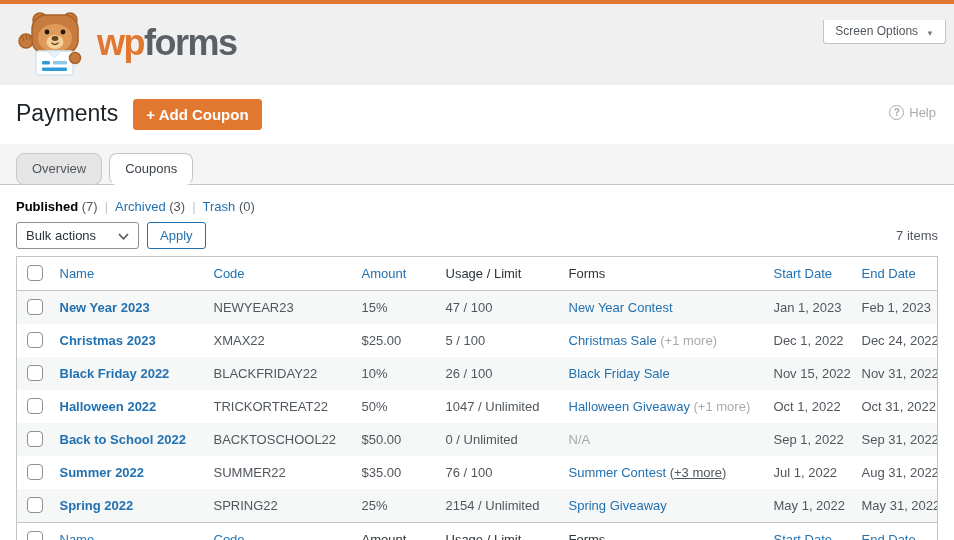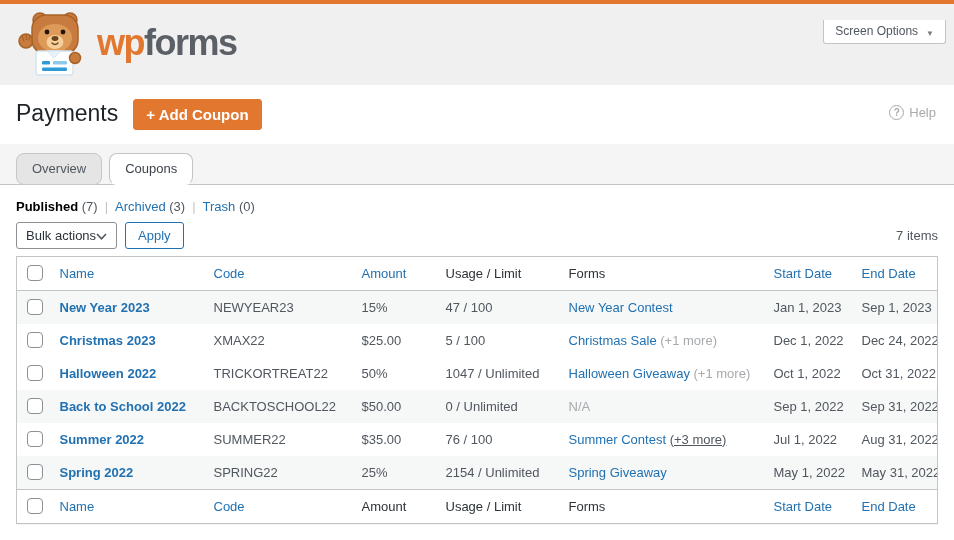--- a/index.html
+++ b/index.html
@@ -57,21 +57,21 @@
   .views { margin:14px 16px 0; color:#646970; }
   .views .current { color:#000; font-weight:bold; }
   .views a { color:#2271b1; text-decoration:none; cursor:pointer;margin-top:47px; }
   .views .count { color:#50575e; font-weight:normal; }
   .views .sep { color:#c3c4c7; margin:0 7px; }
   
   .toolbar { margin:6px 16px 0; display:flex; align-items:center; height:30px; }
   .select {
     background:#fff; border:1px solid #8c8f94; border-radius:3px;
     font-family:inherit; font-size:13px; color:#2c3338;
-    padding:5px 9px; display:flex; align-items:center; cursor:pointer;
+    padding:5px 9px; display:flex; align-items:center; gap:22px; cursor:pointer;
   }
   .btn-secondary {
     margin-left:8px; background:#fff; border:1px solid #2271b1; border-radius:3px;
     color:#2271b1; font-family:inherit; font-size:13px; padding:5px 12px; cursor:pointer;
   }
   .items-count { margin-left:auto; color:#50575e; }
   
   .table-wrap { margin:6px 16px 0; }
   table.coupons {
     width:100%; border-collapse:collapse; background:#fff;
@@ -191,31 +191,41 @@
       </thead>
     <tbody>
         <tr class="alt">
           <td class="cb-cell"><span class="cb"></span></td>
           <td><a class="name-link">New Year 2023</a></td>
           <td>NEWYEAR23</td>
           <td>15%</td>
           <td>47 / 100</td>
           <td><a class="form-link">New Year Contest</a></td>
           <td>Jan 1, 2023</td>
-          <td>Sep 1, 2023</td>
+          <td>Feb 1, 2023</td>
         </tr>
         <tr>
           <td class="cb-cell"><span class="cb"></span></td>
           <td><a class="name-link">Christmas 2023</a></td>
           <td>XMAX22</td>
           <td>$25.00</td>
           <td>5 / 100</td>
           <td><a class="form-link">Christmas Sale</a> <span class="muted">(+1 more)</span></td>
           <td>Dec 1, 2022</td>
           <td>Dec 24, 2022</td>
+        </tr>
+        <tr class="alt">
+          <td class="cb-cell"><span class="cb"></span></td>
+          <td><a class="name-link">Black Friday 2022</a></td>
+          <td>BLACKFRIDAY22</td>
+          <td>10%</td>
+          <td>26 / 100</td>
+          <td><a class="form-link">Black Friday Sale</a></td>
+          <td>Nov 15, 2022</td>
+          <td>Nov 31, 2022</td>
         </tr>
         <tr>
           <td class="cb-cell"><span class="cb"></span></td>
           <td><a class="name-link">Halloween 2022</a></td>
           <td>TRICKORTREAT22</td>
           <td>50%</td>
           <td>1047 / Unlimited</td>
           <td><a class="form-link">Halloween Giveaway</a> <span class="muted">(+1 more)</span></td>
           <td>Oct 1, 2022</td>
           <td>Oct 31, 2022</td>

